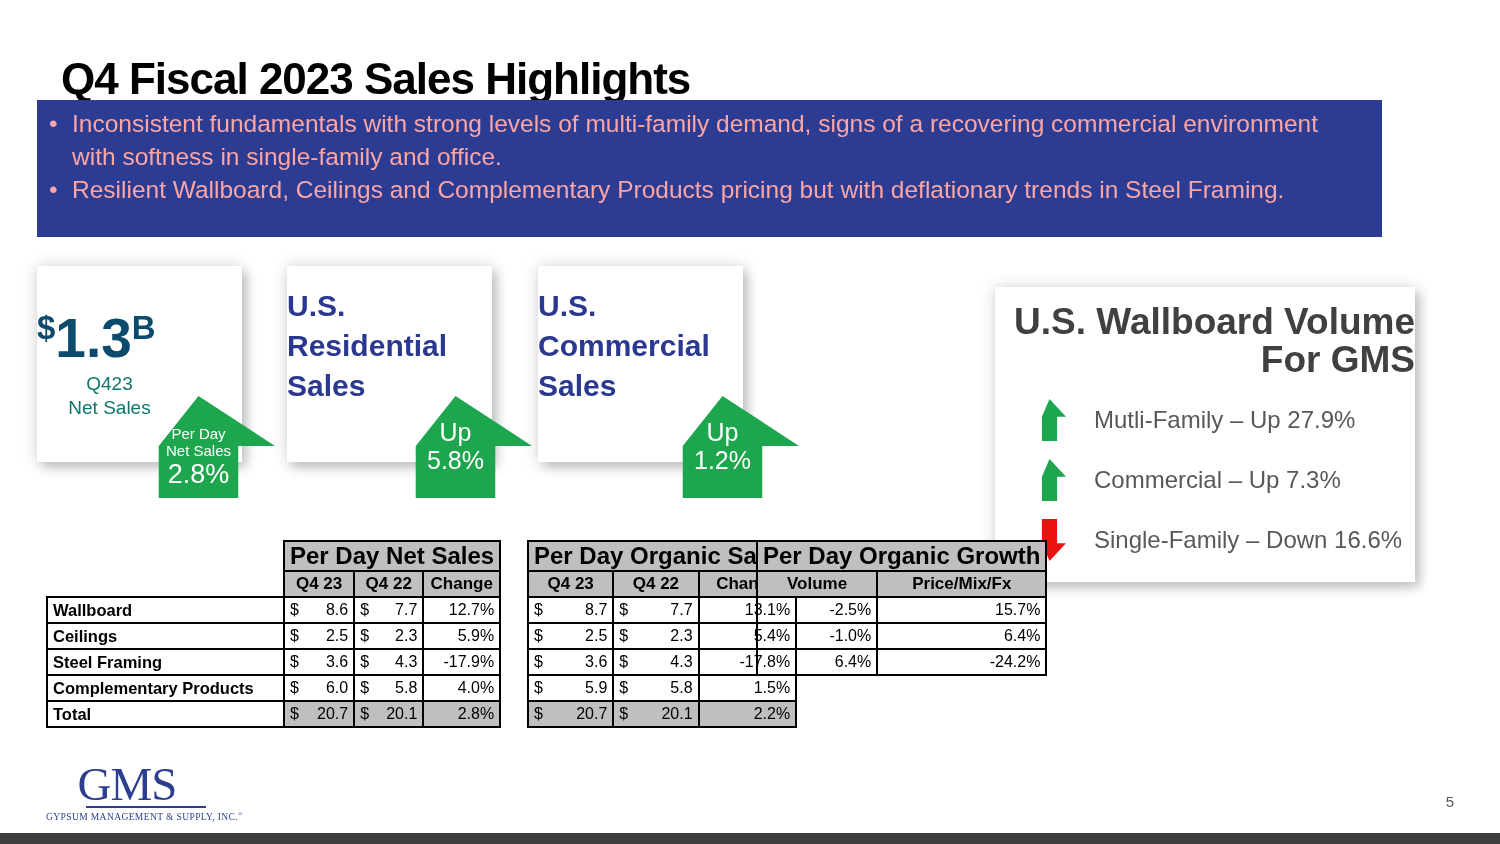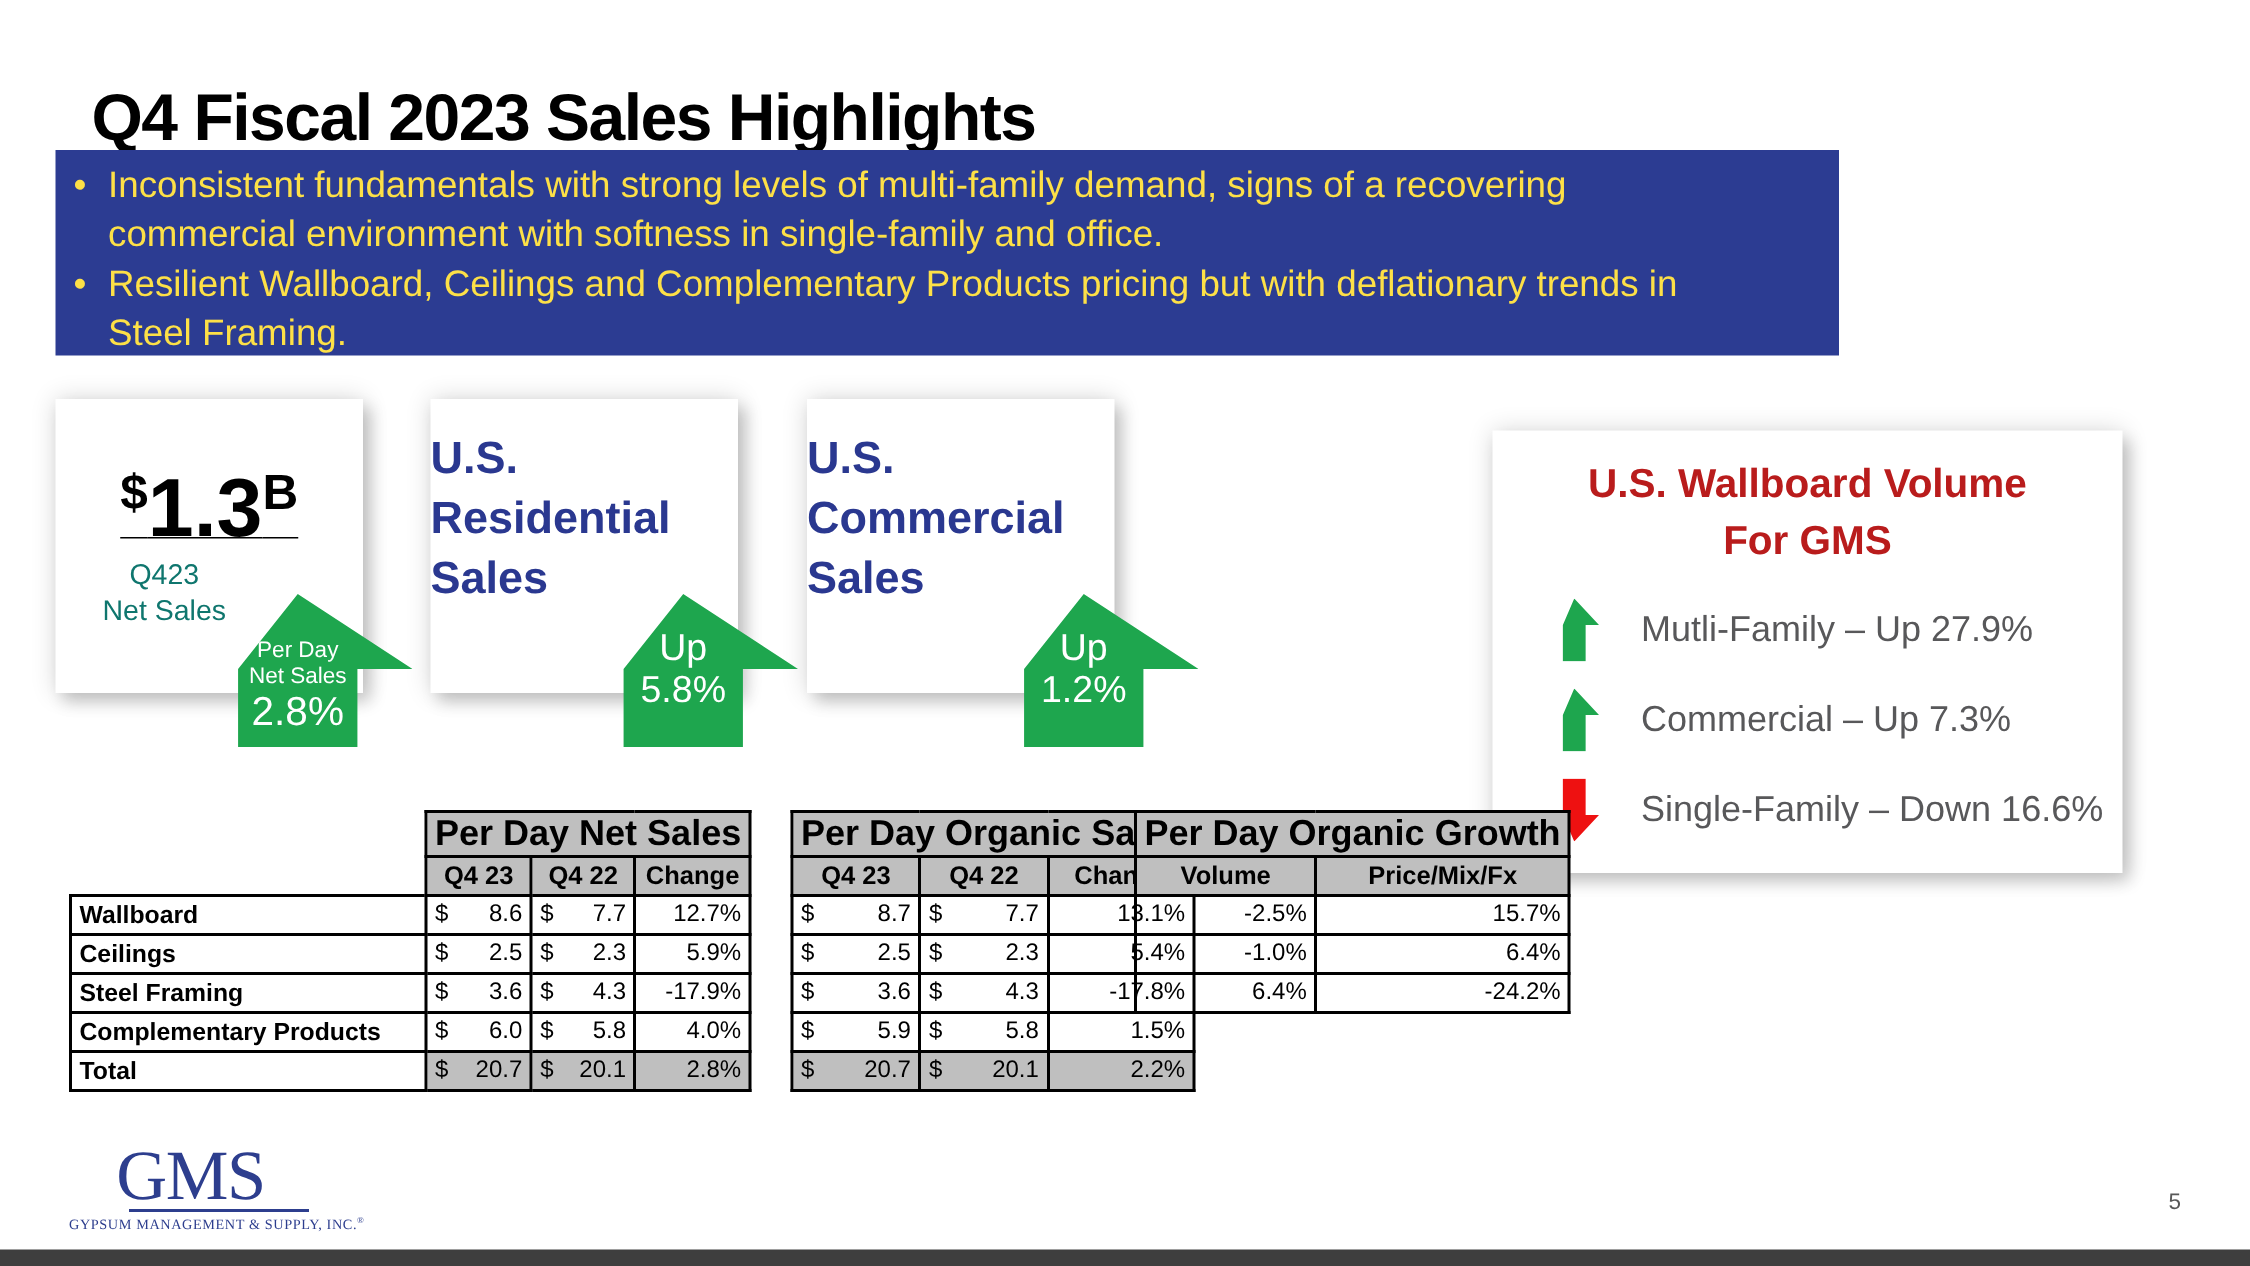--- a/index.html
+++ b/index.html
@@ -7,33 +7,33 @@
     position:relative;width:1500px;height:844px;background:#ffffff;
     font-family:"Liberation Sans",sans-serif;overflow:hidden;
   }
   
   .title{
     position:absolute;left:45px;top:38px;margin:16px;
     font-size:44px;font-weight:bold;letter-spacing:-1px;color:#000;
   }
   
   .banner{
-    position:absolute;left:37px;top:100px;width:1189px;height:137px;
-    background:#2C3C92;color:#fde047;box-sizing:border-box;padding:5px 55px 0 0;
+    position:absolute;left:37px;top:100px;width:1345px;height:137px;
+    background:#2C3C92;color:#fca5a5;box-sizing:border-box;padding:5px 55px 0 0;
   }
   .banner ul{margin:2px 0 0 0;padding:0;list-style:none;font-size:24.5px;line-height:33px;}
   .banner li{position:relative;padding-left:35px;}
   .banner li::before{content:"\2022";position:absolute;left:12px;top:0;}
   
   .card{
     position:absolute;top:266px;width:205px;height:196px;background:#fff;
     box-shadow:0 0 16px rgba(0,0,0,0.16),5px 6px 10px rgba(0,0,0,0.18);
   }
   .card1{left:37px;} .card2{left:287px;} .card3{left:538px;}
-  .bigvalue{margin-top:40px;text-align:center;color:#000000;font-weight:bold;white-space:nowrap;text-decoration:underline;}
+  .bigvalue{margin-top:40px;text-align:left;color:#0c4a6e;font-weight:bold;white-space:nowrap;}
   .bigvalue .cur-sup,.bigvalue .unit-sup{font-size:33px;vertical-align:18px;}
   .bigvalue .num{font-size:55px;}
   .card-caption{position:absolute;left:5px;top:106px;width:135px;text-align:center;
     color:#0f766e;font-size:19px;line-height:24px;}
   .card-title{margin-top:20px;color:#2A3890;
     font-size:30px;line-height:40px;font-weight:bold;}
   
   .big-arrow{
     position:absolute;top:396px;width:153px;height:102px;background:#1EA64E;
     clip-path:polygon(50% 0,100% 49%,76% 49%,76% 100%,24% 100%,24% 49%);
@@ -43,22 +43,22 @@
   .arrow1{left:122px;} .arrow2{left:379px;} .arrow3{left:646px;}
   .a-small{font-size:15px;line-height:17px;}
   .a-up{font-size:25px;line-height:28px;}
   .a-big{font-size:27px;line-height:30px;padding-bottom:9px;}
   .a-big2{font-size:25px;line-height:28px;padding-bottom:24px;}
   
   .panel{
     position:absolute;left:995px;top:287px;width:420px;height:295px;background:#fff;
     box-shadow:0 0 16px rgba(0,0,0,0.16),5px 6px 10px rgba(0,0,0,0.18);
   }
-  .panel-title{margin-top:16px;text-align:center;color:#b91c1c;
-    font-size:27px;line-height:38px;font-weight:bold;}
+  .panel-title{margin-top:16px;text-align:right;color:#404040;
+    font-size:37px;line-height:38px;font-weight:bold;}
   .wb-items{margin:20px 0 0 38px;}
   .wb-item{display:flex;align-items:center;height:42px;margin-bottom:18px;}
   .mini-arrow{width:33px;height:42px;flex:0 0 33px;}
   .mini-up{background:#1EA64E;clip-path:polygon(50% 0,100% 42%,73% 42%,73% 100%,27% 100%,27% 42%);}
   .mini-down{background:#EE1111;clip-path:polygon(50% 100%,100% 58%,73% 58%,73% 0,27% 0,27% 58%);}
   .wb-label{margin-left:28px;font-size:24px;color:#58585A;}
   
   .tbl{position:absolute;top:540px;border-collapse:collapse;table-layout:fixed;
     font-size:16px;color:#000;}
   .tbl td,.tbl th{border:2px solid #000;height:24px;padding:0 5px;box-sizing:content-box;

